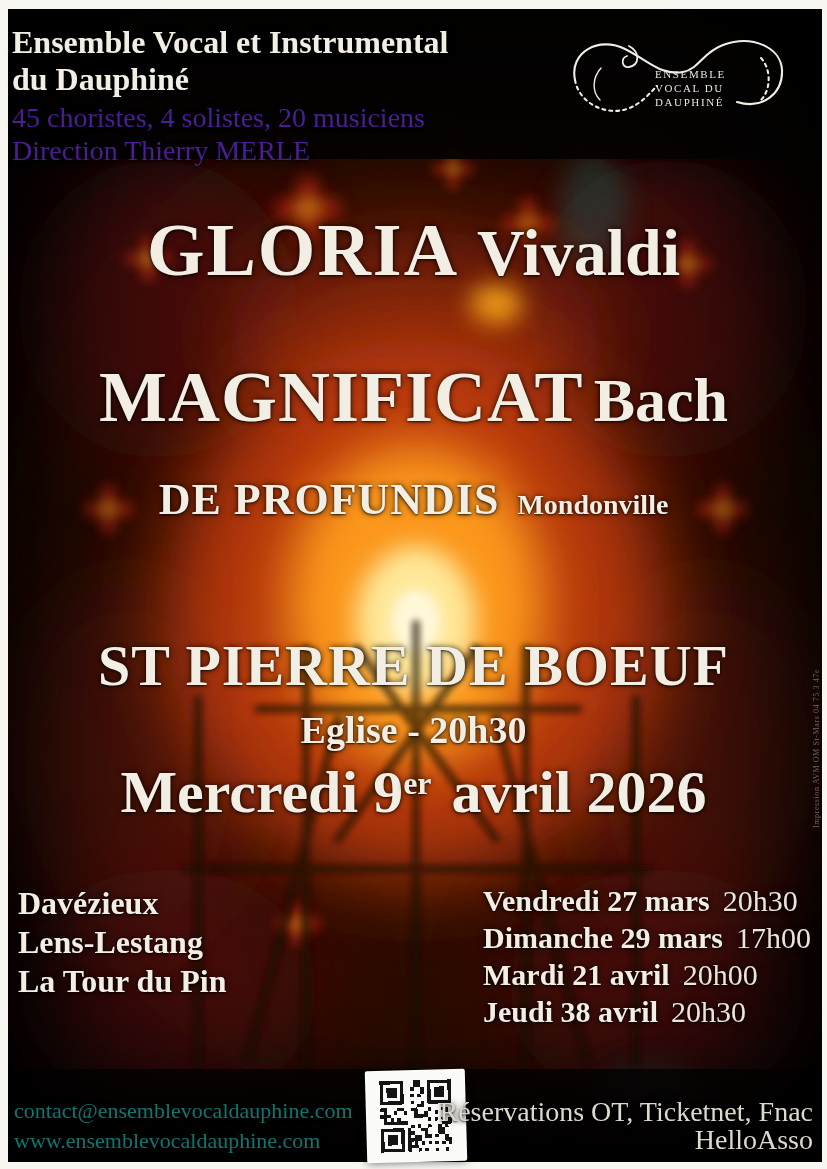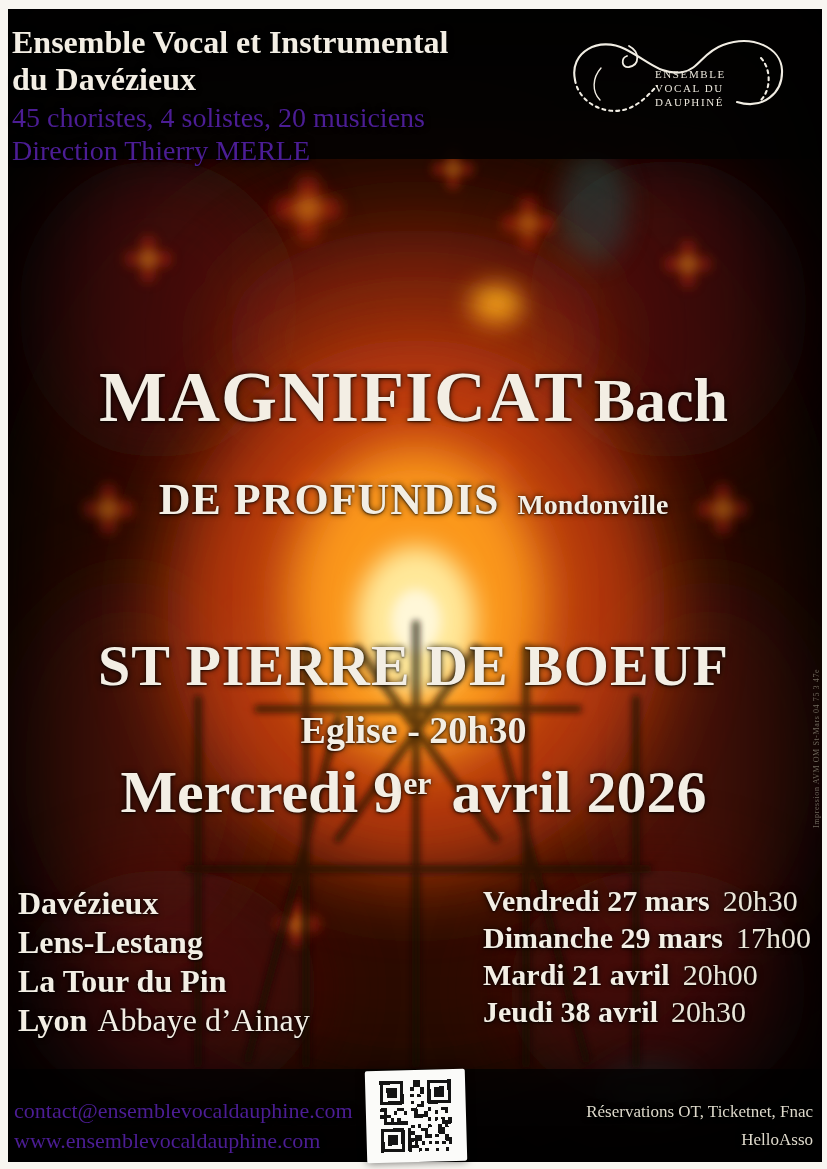--- a/index.html
+++ b/index.html
@@ -52,22 +52,22 @@
   .bigdate .date-rest{margin-left:20px;}
 
   
   .venues{left:18px;top:884px;font-size:32px;font-weight:700;line-height:39px;text-align:left;}
   .venues .detail{font-weight:400;margin-left:10px;}
   .dates{right:16px;top:882px;font-size:30px;line-height:37px;text-align:left;}
   .dates .day{font-weight:700;}
   .dates .time{font-weight:400;color:#eae5d8;margin-left:13px;}
 
   
-  .contact{left:14px;top:1096px;font-size:22px;font-weight:400;line-height:30px;color:#4c1d95;}
-  .resa{right:14px;top:1098px;font-size:17px;font-weight:400;line-height:28px;color:#ded9cb;text-align:right;}
+  .contact{left:14px;top:1096px;font-size:22px;font-weight:400;line-height:30px;color:#0f766e;}
+  .resa{right:14px;top:1098px;font-size:28px;font-weight:400;line-height:28px;color:#ded9cb;text-align:right;}
 
   .qr{
     left:366px;top:1070px;width:100px;height:92px;
     background:#fbfbf9;border-radius:2px;
     display:flex;align-items:center;justify-content:center;
     transform:rotate(-1.6deg);
     box-shadow:0 0 8px rgba(0,0,0,.6);
   }
   .qr svg{width:84px;height:78px;}
 
@@ -157,55 +157,57 @@
       </g>
 
       <rect x="0" y="0" width="814" height="150" fill="#050302" opacity=".93"></rect>
       <rect x="0" y="1060" width="814" height="93" fill="#040202" opacity=".8"></rect>
     </svg>
 
     <div class="vignette"></div>
   </div>
 
   <div class="abs txt hdr-l12" style="left:12px;top:24px;">Ensemble Vocal et Instrumental</div>
-  <div class="abs txt hdr-l12" style="left:12px;top:61px;">du Davézieux</div>
+  <div class="abs txt hdr-l12" style="left:12px;top:61px;">du Dauphiné</div>
   <div class="abs txt hdr-l34" style="left:12px;top:101px;">45 choristes, 4 solistes, 20 musiciens</div>
   <div class="abs txt hdr-l34" style="left:12px;top:134px;">Direction Thierry MERLE</div>
 
   <svg class="abs logo-svg" style="left:563px;top:26px;" width="252" height="114" viewBox="0 0 252 114" aria-hidden="true">
     <g fill="none" stroke="#f1ede3" stroke-width="2.1" stroke-linecap="round">
       <path d="M 12 54 C 6 26, 36 10, 62 23 C 86 35, 98 50, 120 46 C 136 43, 140 26, 160 19 C 190 8, 218 22, 219 44 C 220 67, 200 84, 174 76"></path>
       <path d="M 12 54 C 16 77, 42 90, 64 83 C 78 78, 86 68, 94 60" stroke-dasharray="3 4"></path>
       <path d="M 198 32 C 209 44, 208 66, 196 76" stroke-dasharray="3 4"></path>
       <path d="M 38 42 C 29 52, 29 66, 37 74" stroke-width="1.4"></path>
       <path d="M 66 20 C 77 26, 77 39, 66 41 C 58 42, 58 32, 64 30" stroke-width="1.8"></path>
     </g>
     <text x="92" y="52">ENSEMBLE</text>
     <text x="92" y="66">VOCAL DU</text>
     <text x="92" y="80">DAUPHINÉ</text>
   </svg>
 
+  <div class="abs txt center gloria">
+    <span>GLORIA</span><span class="composer">Vivaldi</span>
+  </div>
   <div class="abs txt center magnificat">
     <span>MAGNIFICAT</span><span class="composer">Bach</span>
   </div>
   <div class="abs txt center profundis">
     <span>DE PROFUNDIS</span><span class="composer">Mondonville</span>
   </div>
 
   <div class="abs txt center venue">ST PIERRE DE BOEUF</div>
   <div class="abs txt center eglise">Eglise - 20h30</div>
   <div class="abs txt center bigdate">
     <span>Mercredi 9</span><sup>er</sup><span class="date-rest">avril 2026</span>
   </div>
 
   <div class="abs txt venues">
     <div><span>Davézieux</span></div>
     <div><span>Lens-Lestang</span></div>
     <div><span>La Tour du Pin</span></div>
-    <div><span>Lyon</span><span class="detail">Abbaye d’Ainay</span></div>
   </div>
 
   <div class="abs txt dates">
     <div><span class="day">Vendredi 27 mars</span><span class="time">20h30</span></div>
     <div><span class="day">Dimanche 29 mars</span><span class="time">17h00</span></div>
     <div><span class="day">Mardi 21 avril</span><span class="time">20h00</span></div>
     <div><span class="day">Jeudi 38 avril</span><span class="time">20h30</span></div>
   </div>
 
   <div class="abs txt contact">

